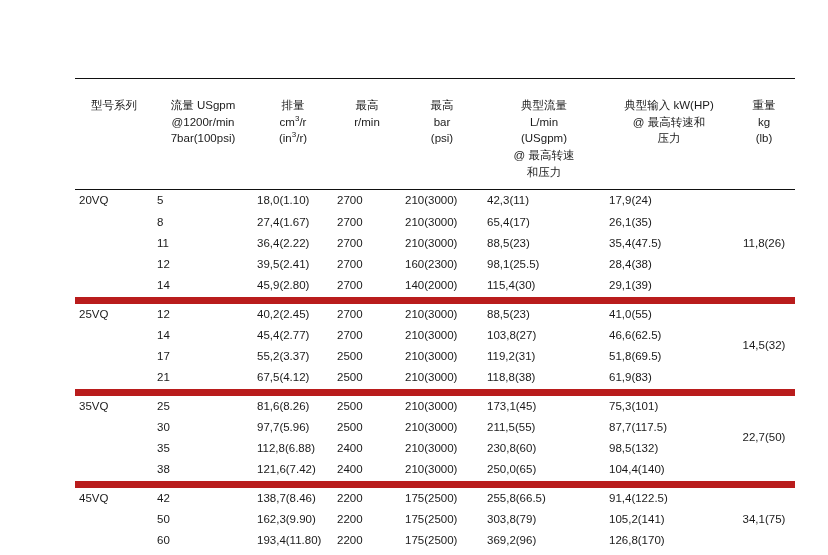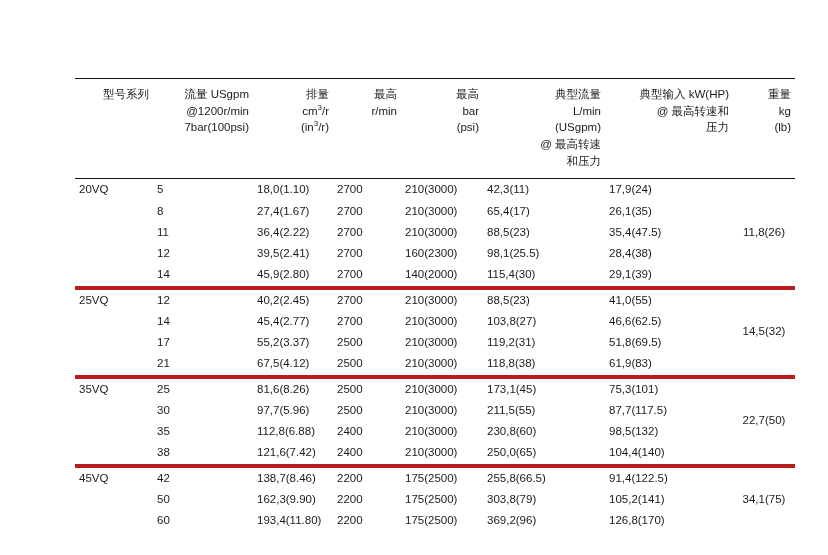--- a/index.html
+++ b/index.html
@@ -32,43 +32,43 @@
     margin-top: 48px;
   }
   table.spec {
     border-collapse: collapse;
     width: 690px;
     font-size: 11.5px;
     table-layout: fixed;
   }
   table.spec thead th {
     font-weight: normal;
-    text-align: right;
+    text-align: center;
     vertical-align: top;
-    padding: 7px 4px 9px 4px;
+    padding: 18px 4px 9px 4px;
     line-height: 1.45;
     border-top: 1.6px solid #111;
     border-bottom: 1.2px solid #111;
     font-size: 11.5px;
   }
   table.spec td {
     vertical-align: top;
     padding: 2px 4px 2px 4px;
     line-height: 1.5;
     font-size: 11.5px;
     white-space: nowrap;
   }
   .grp-first td {
     padding-top: 5px;
   }
   .grp-last td {
     padding-bottom: 5px;
   }
   tr.grp-start td {
-    border-top: 4px solid #b91c1c;
+    border-top: 7px solid #b91c1c;
   }
   tbody tr:first-child td {
     border-top: none;
     margin-top: 40px;
   }
   .col-model { width: 78px; }
   .col-flow  { width: 100px; }
   .col-disp  { width: 80px; }
   .col-rpm   { width: 68px; }
   .col-bar   { width: 82px; }

